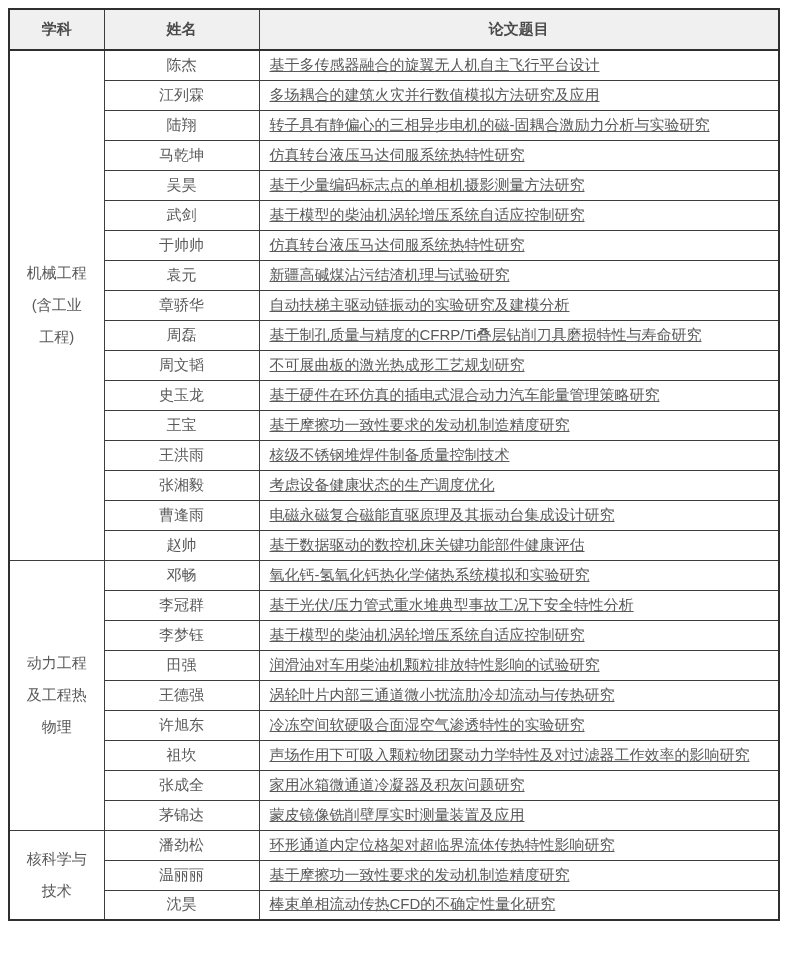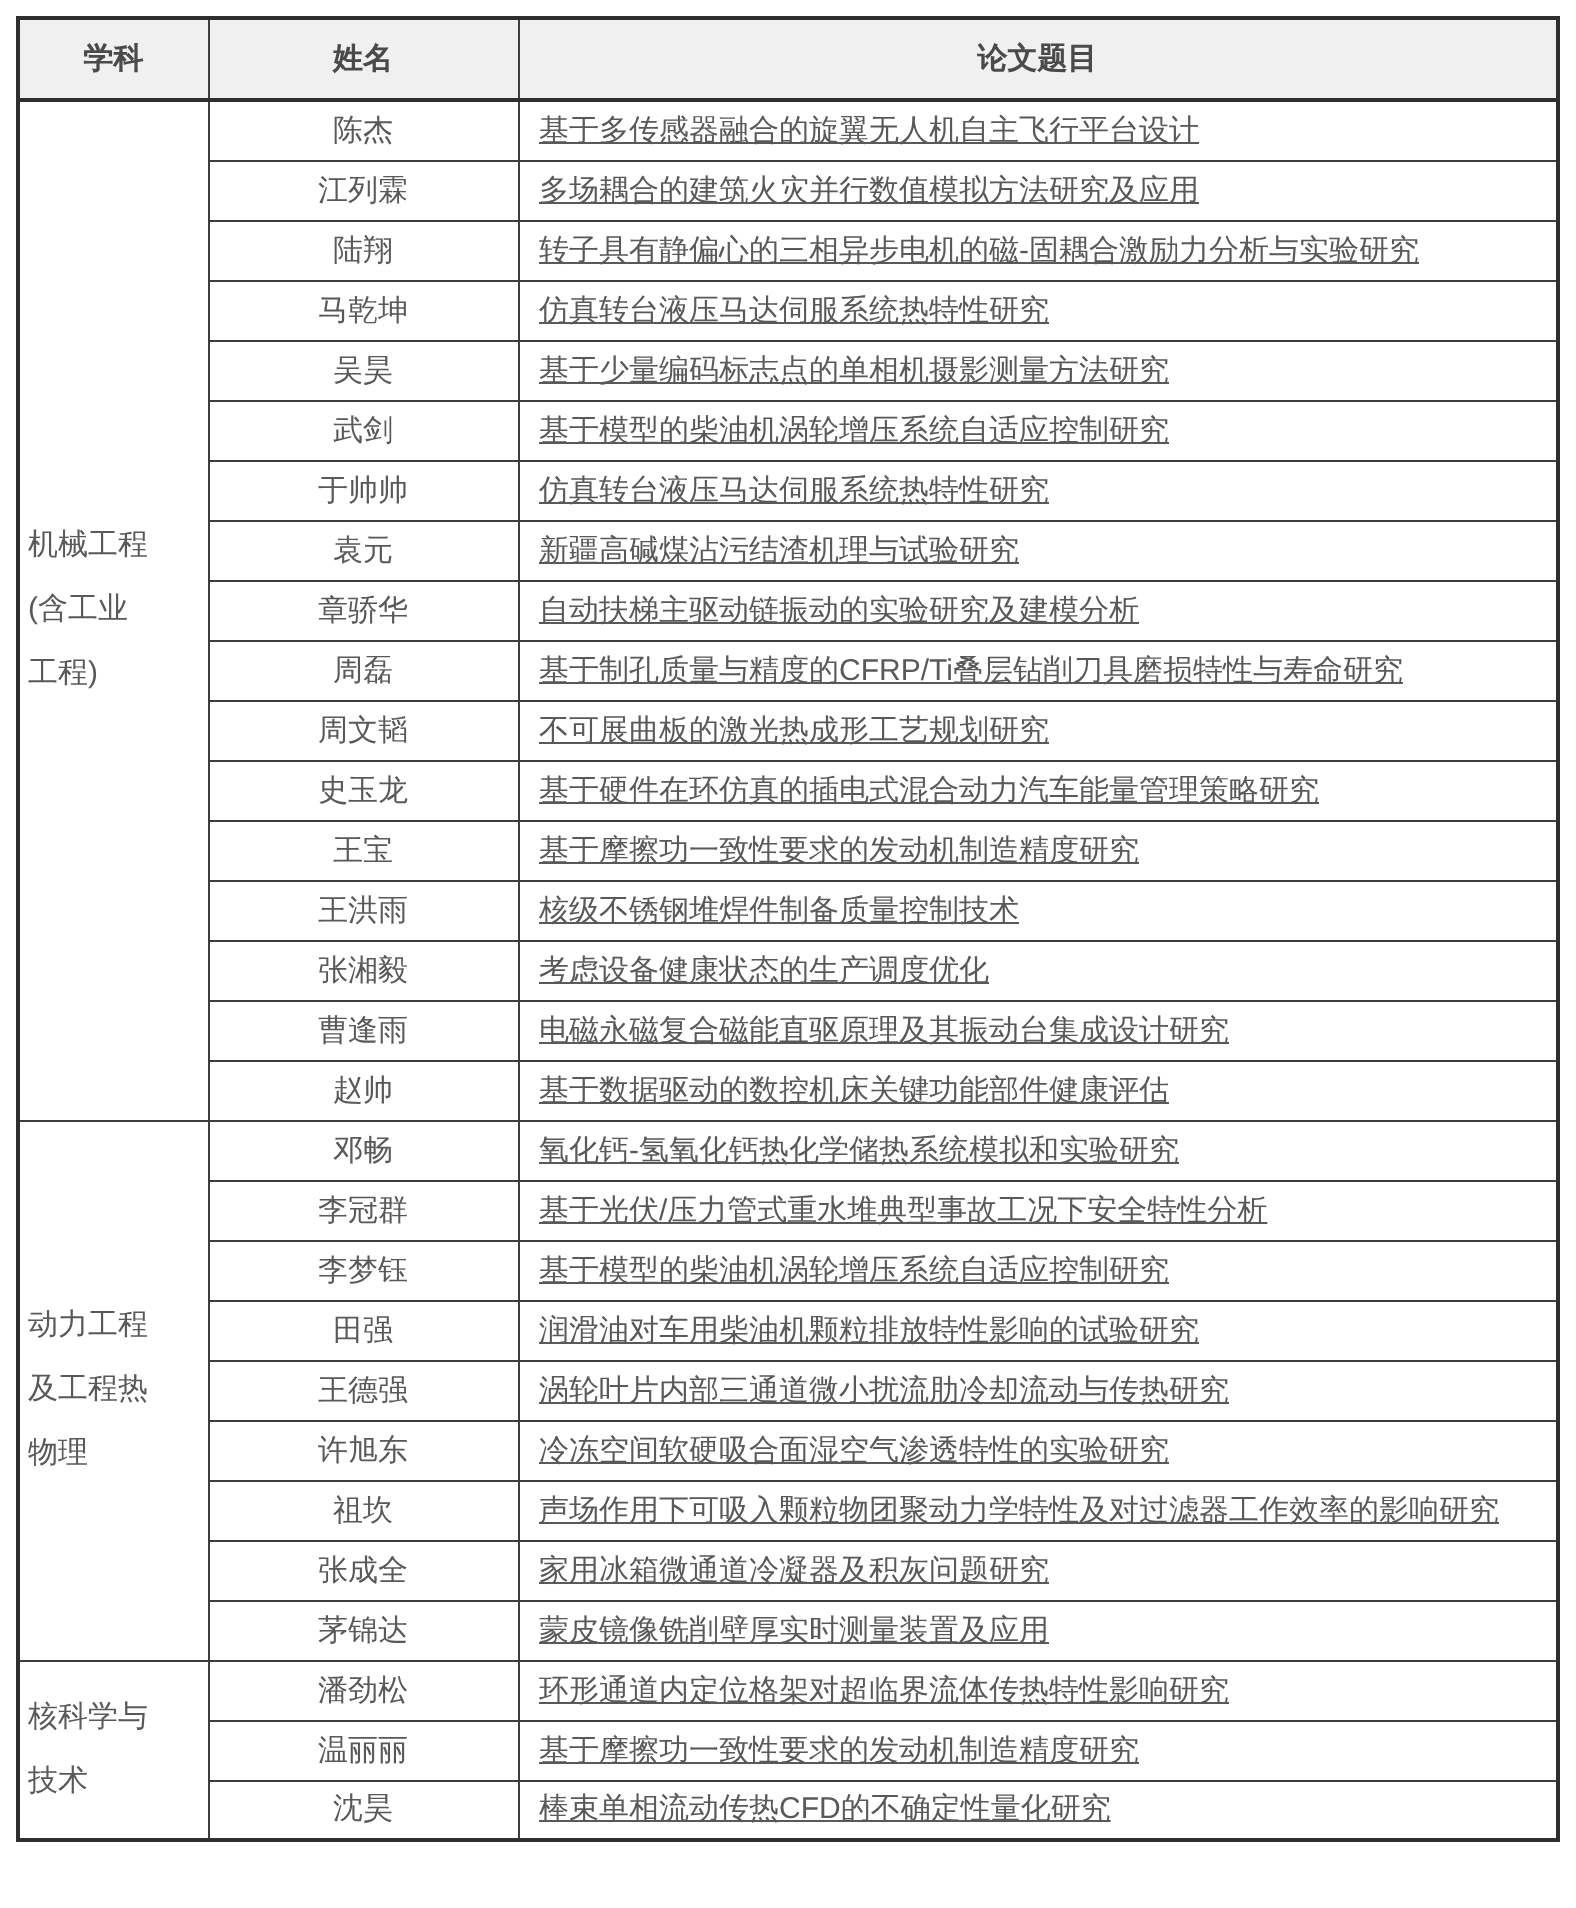--- a/index.html
+++ b/index.html
@@ -35,21 +35,21 @@
     text-align: center;
     border-bottom: 2px solid #2f2f2f;
     color: #4a4a4a;
     margin-left: 32px;
   }
   .thesis-table tbody td {
     height: 30px;
     background: #ffffff;
   }
   td.subject-cell {
-    text-align: left;
+    text-align: center;
     white-space: pre-line;
     line-height: 32px;
     padding: 0 4px;
   }
   td.name-cell {
     text-align: center;
     padding: 0 4px;
   }
   td.title-cell {
     text-align: left;

